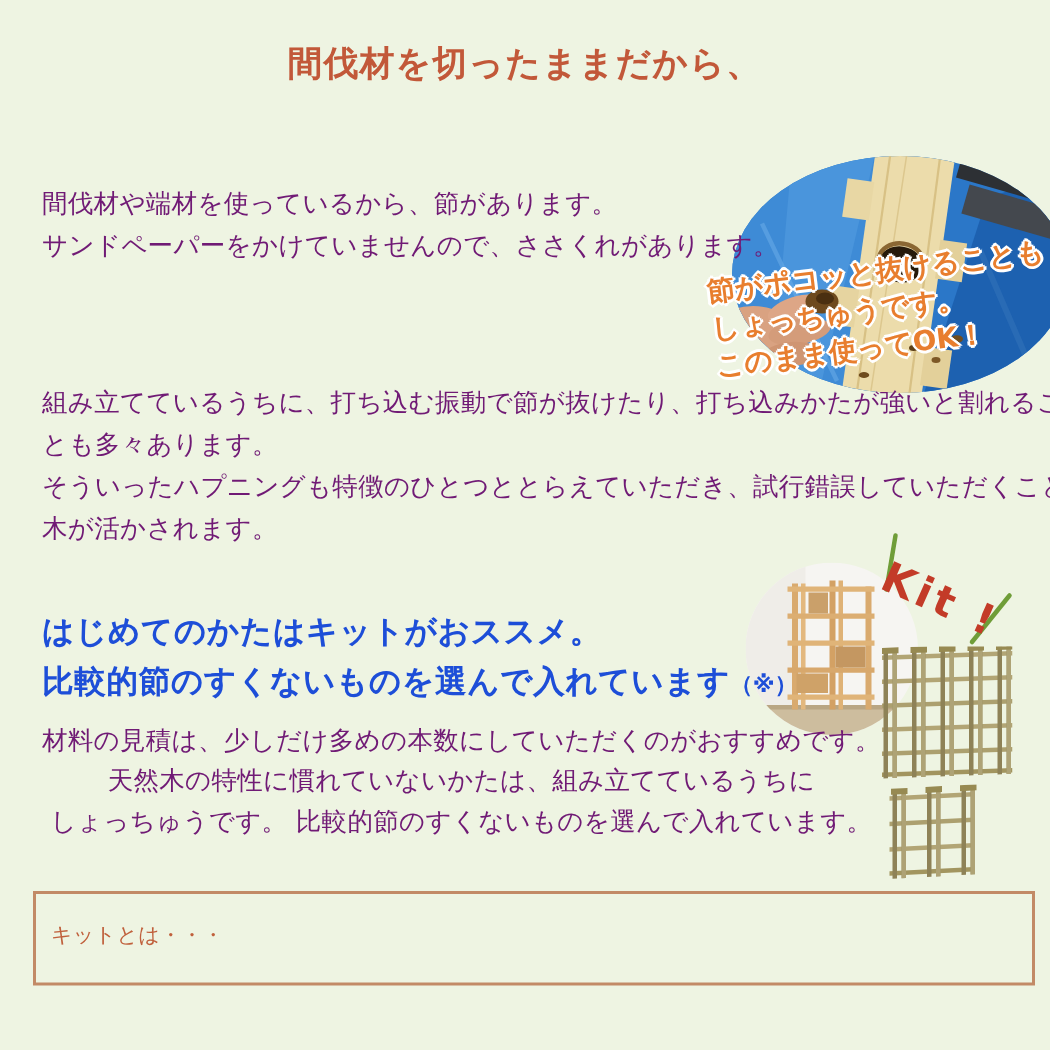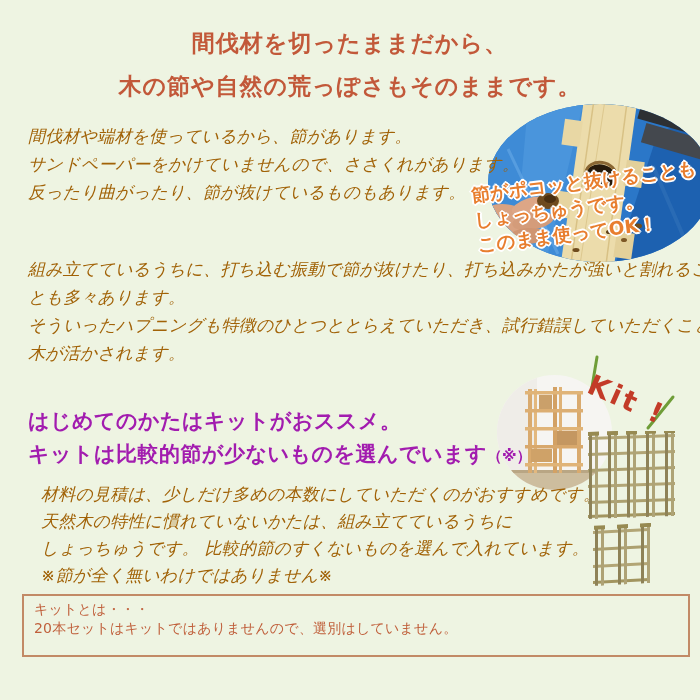--- a/index.html
+++ b/index.html
@@ -6,28 +6,28 @@
   .page{
     position:relative;width:700px;height:700px;overflow:hidden;
     background:#eef4e2;
     font-family:"DejaVu Sans",sans-serif;
   }
   .h1{
     position:absolute;top:22px;left:0;width:700px;text-align:center;
     font-size:23px;font-weight:bold;color:#c25839;line-height:43px;letter-spacing:1px;
   }
   .h1 div{white-space:nowrap;}
-  .para{position:absolute;font-size:17px;color:#a16207;line-height:28px;letter-spacing:0.2px;font-style:italic;}
+  .para{position:absolute;font-size:17px;color:#701a75;line-height:28px;letter-spacing:0.2px;}
   .para div{white-space:nowrap;}
   .p1{left:28px;top:122px;}
   .p2{left:28px;top:255px;}
-  .p3{left:41px;top:481px;line-height:27px;}
+  .p3{left:28px;top:481px;line-height:27px;text-align:center;}
   .h2{
     position:absolute;left:28px;top:405px;font-size:21px;font-weight:bold;
-    color:#a21caf;line-height:33px;letter-spacing:0.5px;white-space:nowrap;
+    color:#1d4ed8;line-height:33px;letter-spacing:0.5px;white-space:nowrap;
   }
   .h2 .note{font-size:15px;letter-spacing:0;}
   .oval-photo{
     position:absolute;left:488px;top:104px;width:224px;height:158px;
     border-radius:50%;overflow:hidden;
   }
   .caption{
     position:absolute;left:470px;top:183px;
     transform:rotate(-7deg);transform-origin:left top;
     font-size:18.5px;font-weight:bold;color:#e87e2e;line-height:25px;
@@ -42,33 +42,32 @@
   .kit-label{
     position:absolute;left:596px;top:368px;
     transform:rotate(24deg);transform-origin:left top;
     font-size:28px;font-weight:bold;color:#c33b28;letter-spacing:3px;white-space:nowrap;
   }
   .slashes{position:absolute;left:583px;top:350px;}
   .rack-big{position:absolute;left:587px;top:431px;}
   .rack-small{position:absolute;left:591px;top:523px;}
   .note-box{
     position:absolute;left:22px;top:594px;width:668px;height:63px;box-sizing:border-box;
-    border:2px solid #c28a66;padding:4px 10px;
+    border:2px solid #c28a66;padding:19px 10px;
     font-size:14px;color:#c0603c;line-height:18.5px;letter-spacing:0.2px;
   }
   .note-box div{white-space:nowrap;}
 </style>
 </head>
 <body>
 
 <div class="page">
 
   <div class="h1">
     <div>間伐材を切ったままだから、</div>
-    <div>木の節や自然の荒っぽさもそのままです。</div>
   </div>
 
   <div class="oval-photo">
     <svg width="224" height="158" viewBox="0 0 224 158">
       <rect width="224" height="158" fill="#2b77c8"></rect>
       <polygon points="0,0 150,0 100,158 0,158" fill="#3e8bd6"></polygon>
       <polygon points="40,0 95,0 58,158 26,158" fill="#55a0e2" opacity="0.5"></polygon>
       <polygon points="224,10 224,158 128,158 170,28" fill="#1d61b0"></polygon>
       <path d="M20,45 L70,150" stroke="#6db0ea" stroke-width="3" opacity="0.5" fill="none"></path>
       <path d="M165,62 L203,150" stroke="#2f6fb8" stroke-width="4" opacity="0.7" fill="none"></path>
@@ -107,21 +106,20 @@
 
   <div class="caption">
     <div>節がポコッと抜けることも</div>
     <div>しょっちゅうです。</div>
     <div>このまま使ってOK！</div>
   </div>
 
   <div class="para p1">
     <div>間伐材や端材を使っているから、節があります。</div>
     <div>サンドペーパーをかけていませんので、ささくれがあります。</div>
-    <div>反ったり曲がったり、節が抜けているものもあります。</div>
   </div>
 
   <div class="para p2">
     <div>組み立てているうちに、打ち込む振動で節が抜けたり、打ち込みかたが強いと割れるこ</div>
     <div>とも多々あります。</div>
     <div>そういったハプニングも特徴のひとつととらえていただき、試行錯誤していただくこと、</div>
     <div>木が活かされます。</div>
   </div>
 
   <div class="circle-photo">
@@ -214,28 +212,26 @@
       <g fill="#978a52">
         <rect x="3" y="3" width="11" height="4"></rect>
           <rect x="26" y="3" width="11" height="4"></rect>
           <rect x="49" y="3" width="11" height="4"></rect>
       </g>
     </g>
   </svg>
 
   <div class="h2">
     <div>はじめてのかたはキットがおススメ。</div>
-    <div><span>キットは比較的節が少ないものを選んでいます</span><span class="note">（※）</span></div>
+    <div><span>比較的節のすくないものを選んで入れています</span><span class="note">（※）</span></div>
   </div>
 
   <div class="para p3">
     <div>材料の見積は、少しだけ多めの本数にしていただくのがおすすめです。</div>
     <div>天然木の特性に慣れていないかたは、組み立てているうちに</div>
     <div>しょっちゅうです。 比較的節のすくないものを選んで入れています。</div>
-    <div>※節が全く無いわけではありません※</div>
   </div>
 
   <div class="note-box">
     <div>キットとは・・・</div>
-    <div>20本セットはキットではありませんので、選別はしていません。</div>
   </div>
 
 </div>
 
 </body></html>

